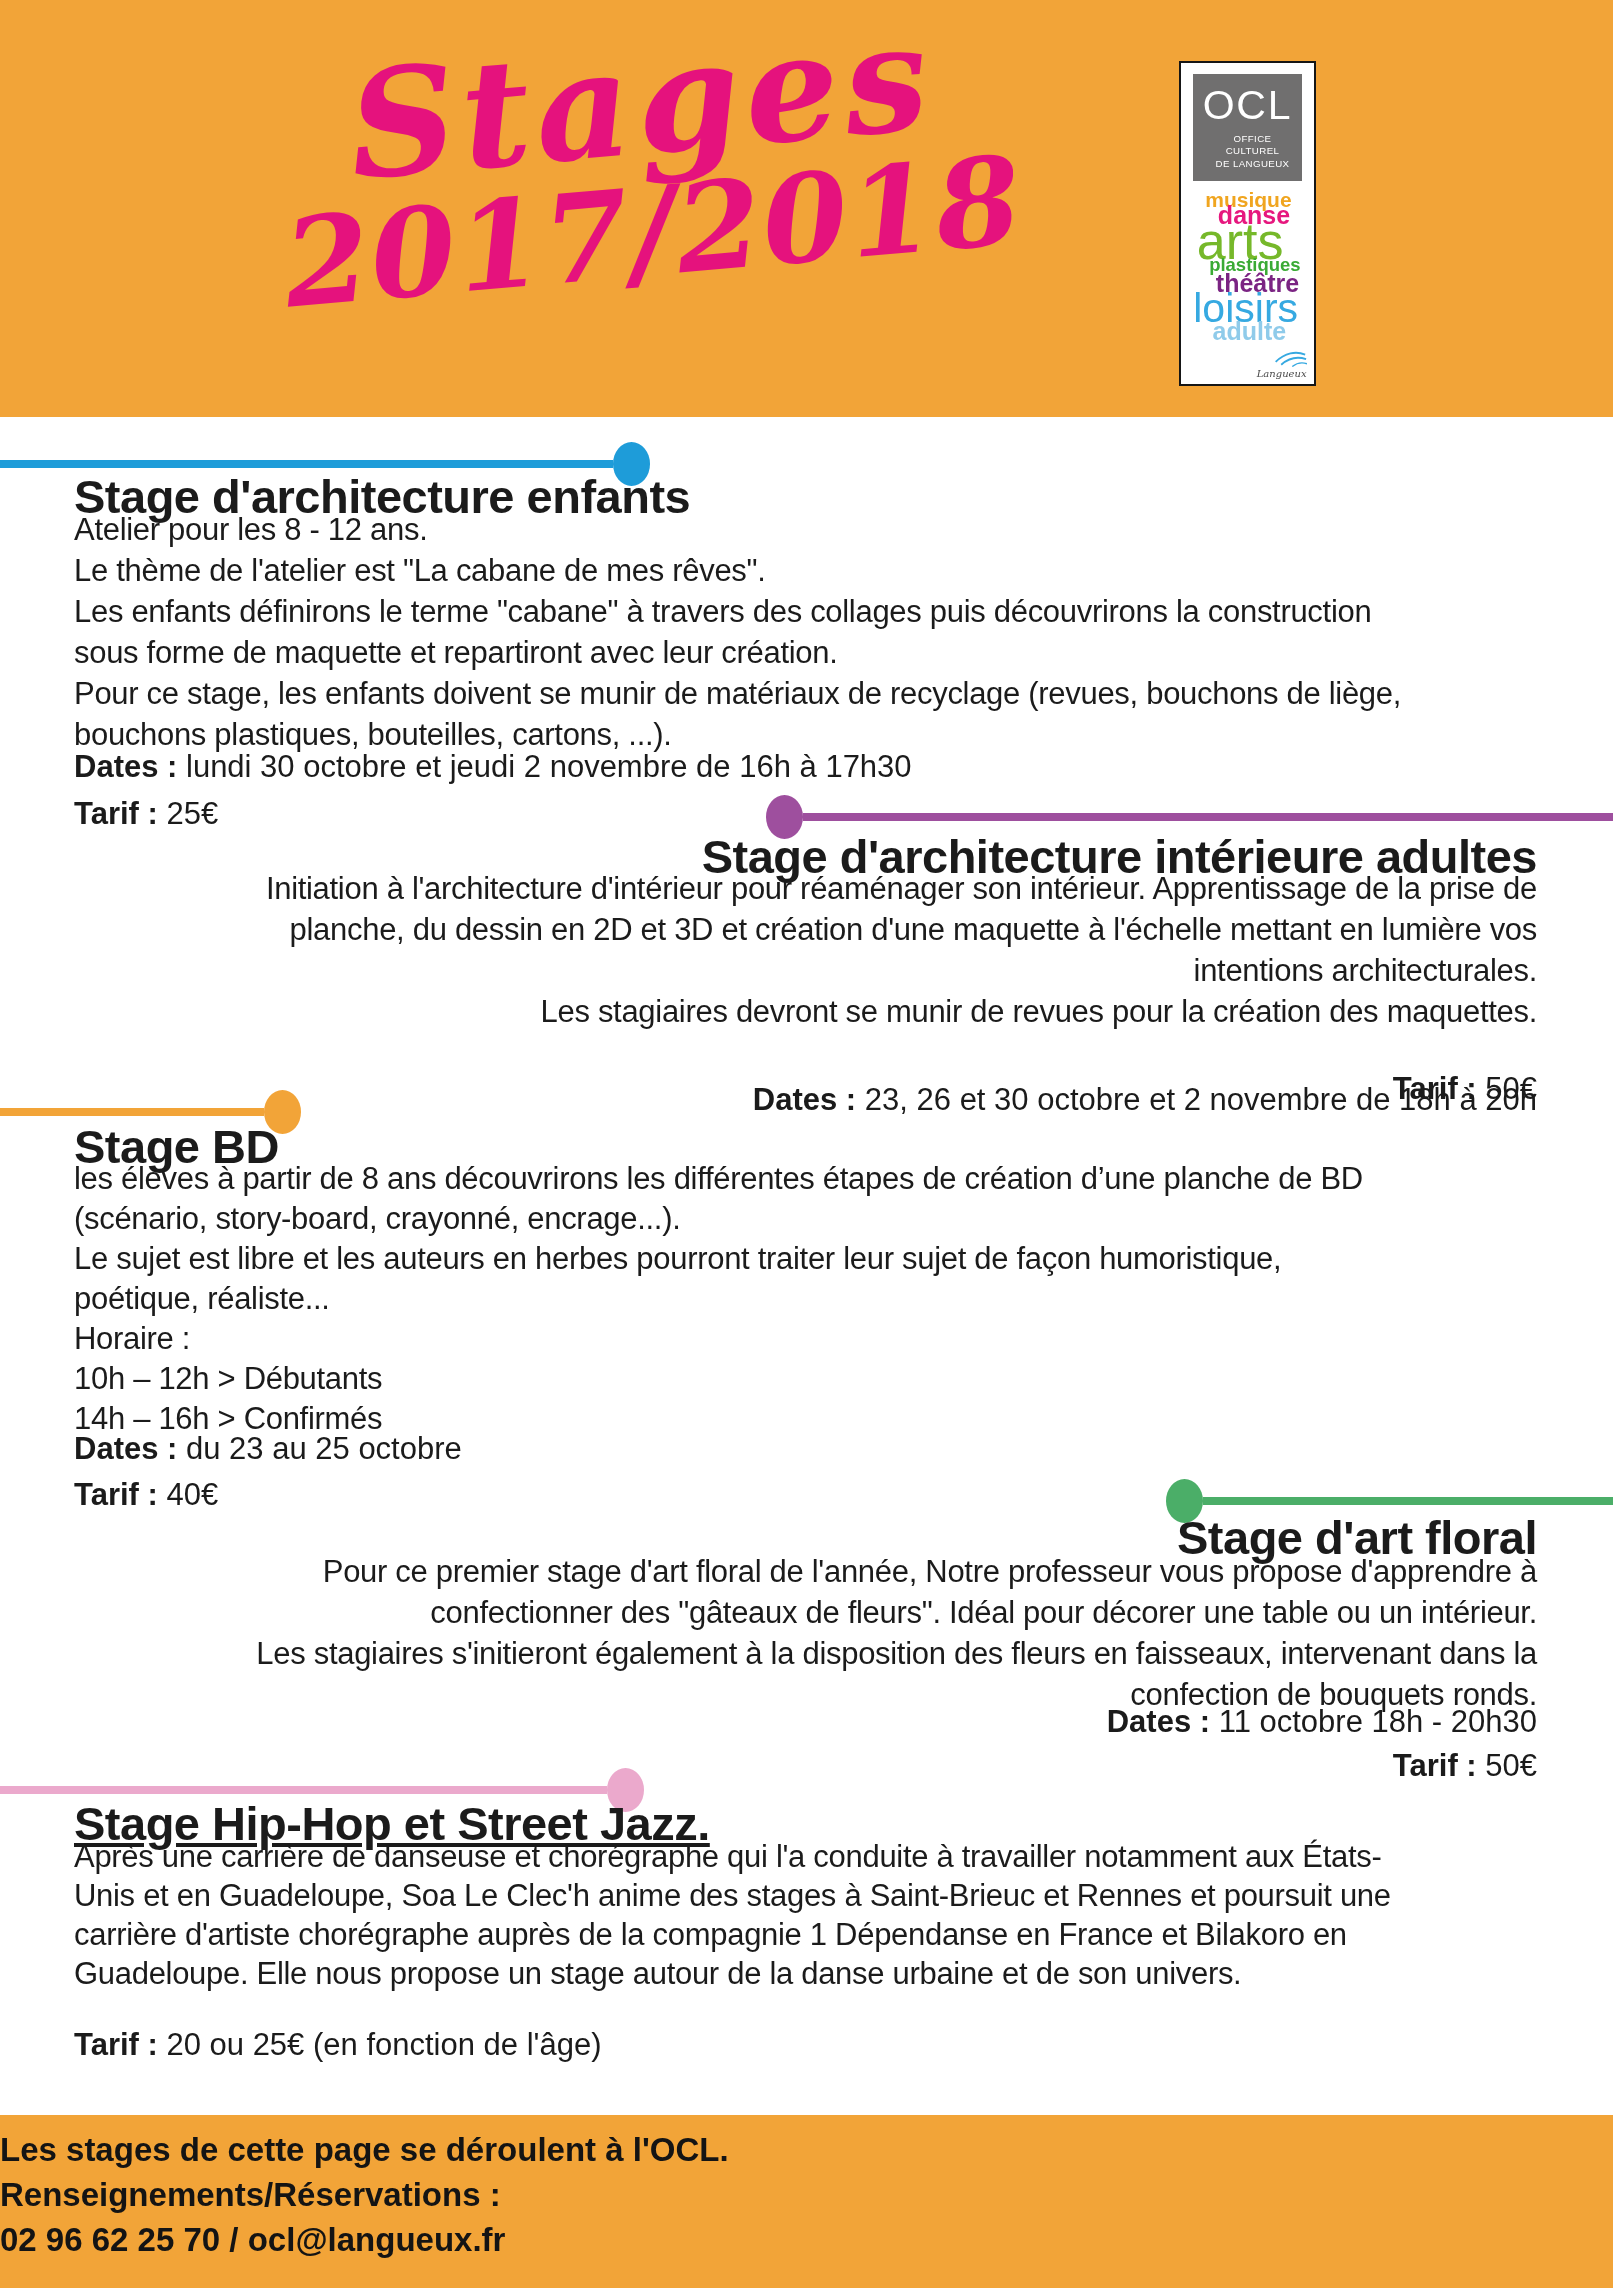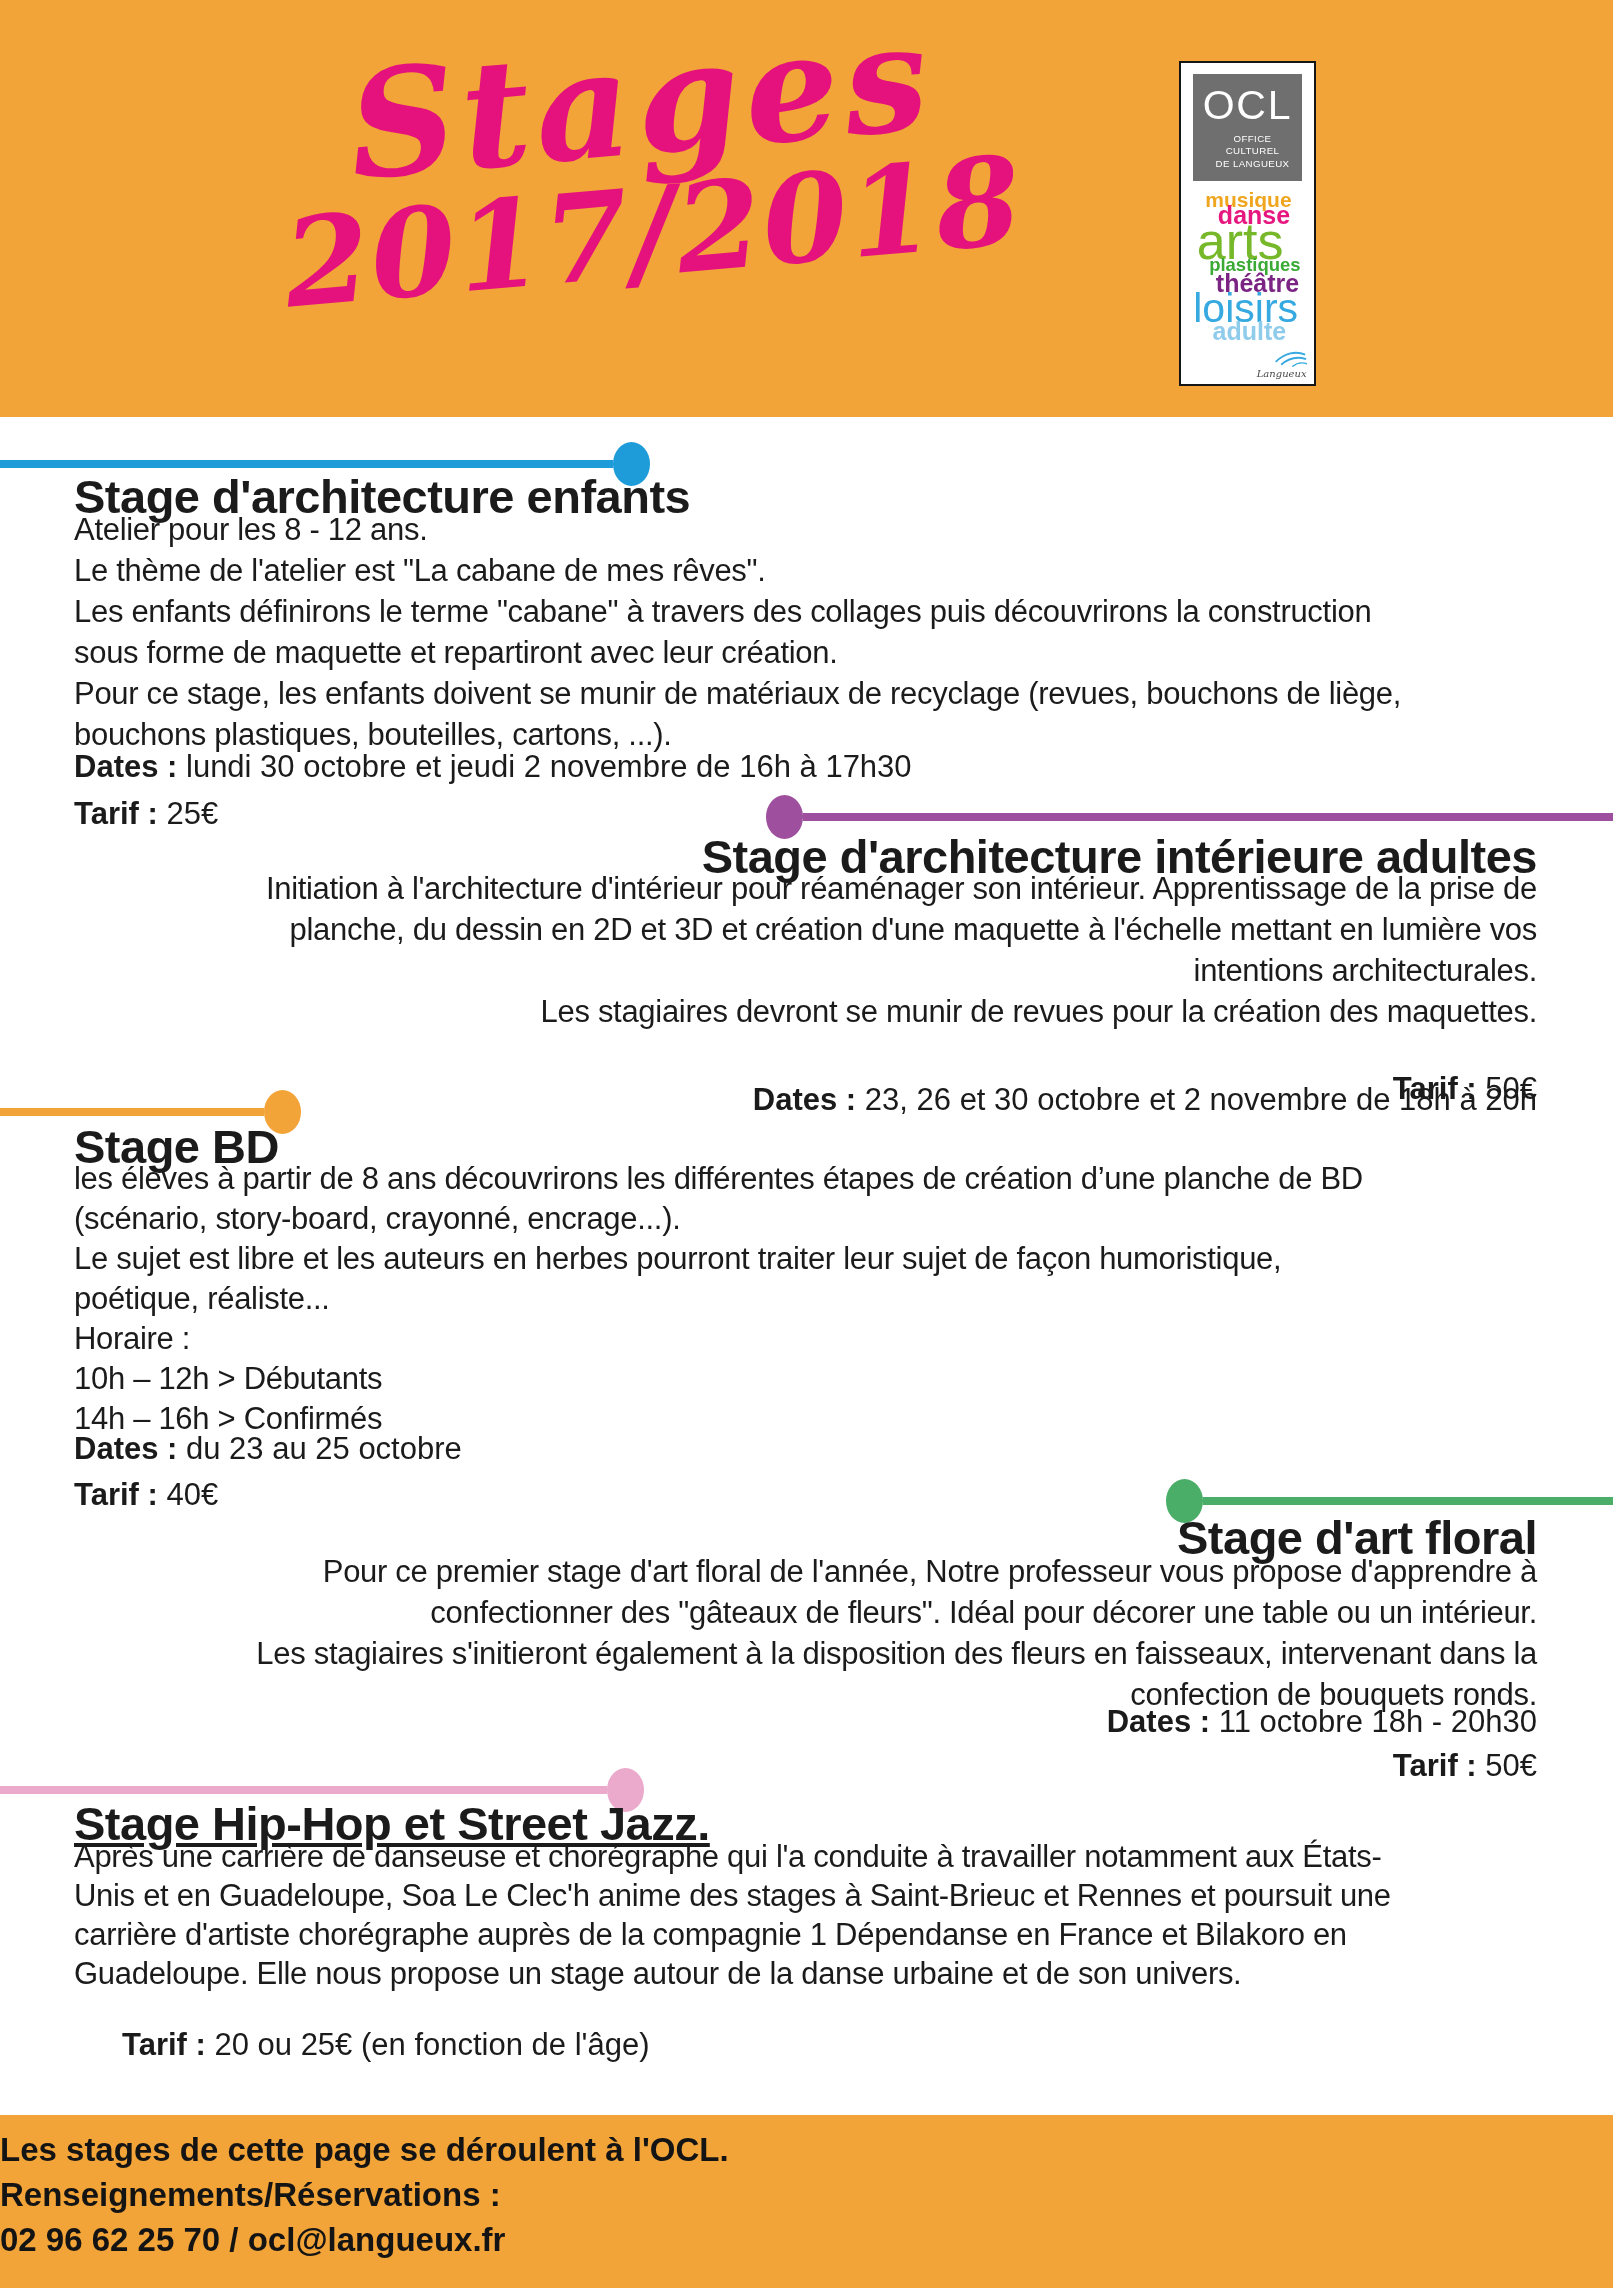--- a/index.html
+++ b/index.html
@@ -89,21 +89,21 @@
   .s4-body  { right:76px; top:1551px; }
   .s4-dates { right:76px; top:1704px; }
   .s4-tarif { right:76px; top:1748px; }
 
   
   .s5-rule { top:1768px; left:0; }
   .s5-rule .rline { width:607px; }
   .s5-title { left:74px; top:1796px;text-decoration:underline; }
   .s5-body  { left:74px; top:1837px; line-height:39px; }
   .s5-dates { left:74px; top:1981px; }
-  .s5-tarif { left:74px; top:2027px;margin-left:48px; }
+  .s5-tarif { left:74px; top:2027px; }
 
   
   .footer {
     position:absolute; left:0; top:2115px; width:1613px; height:174px;
     background:#F2A438; font-weight:700; font-size:33px;
     box-sizing:border-box; padding-top:12px; line-height:45px; color:#141414;
   }
 </style>
 </head>
 <body>

